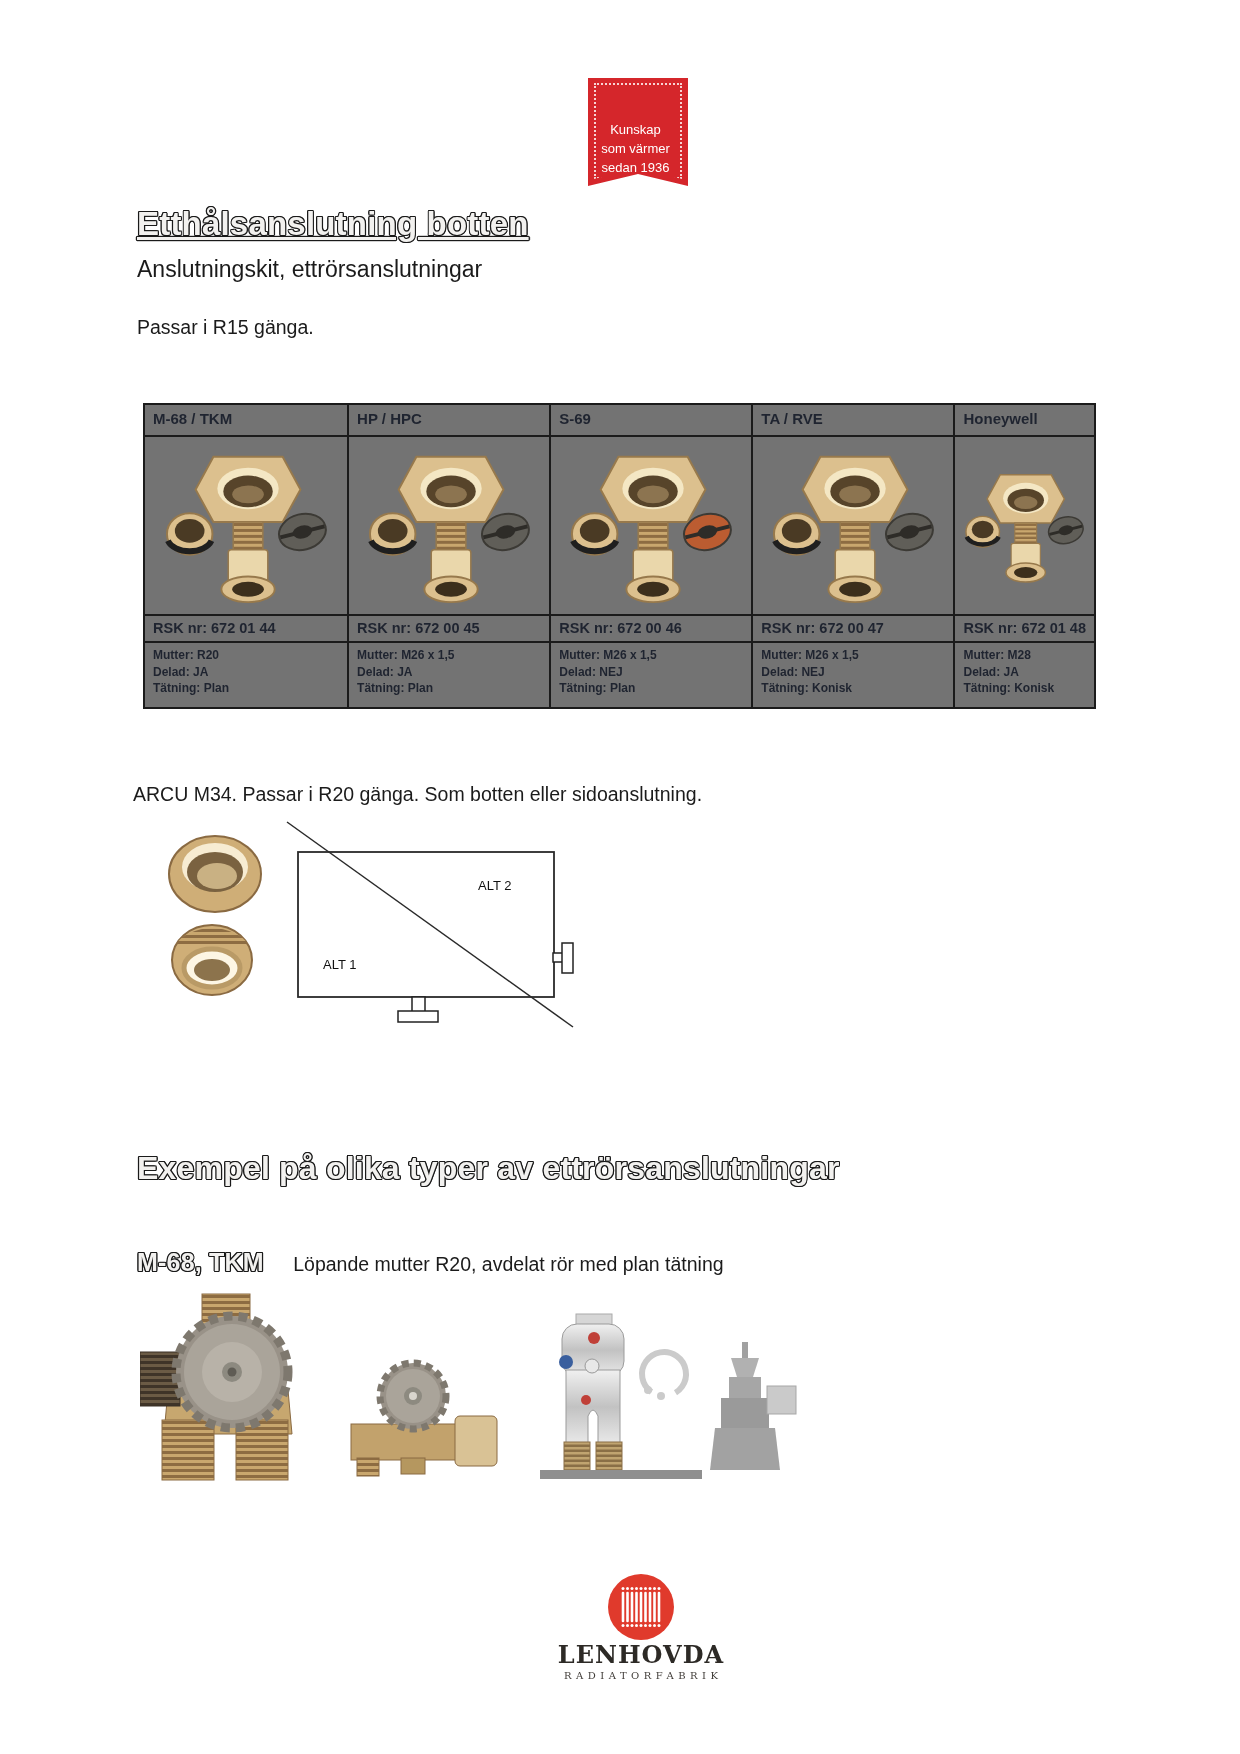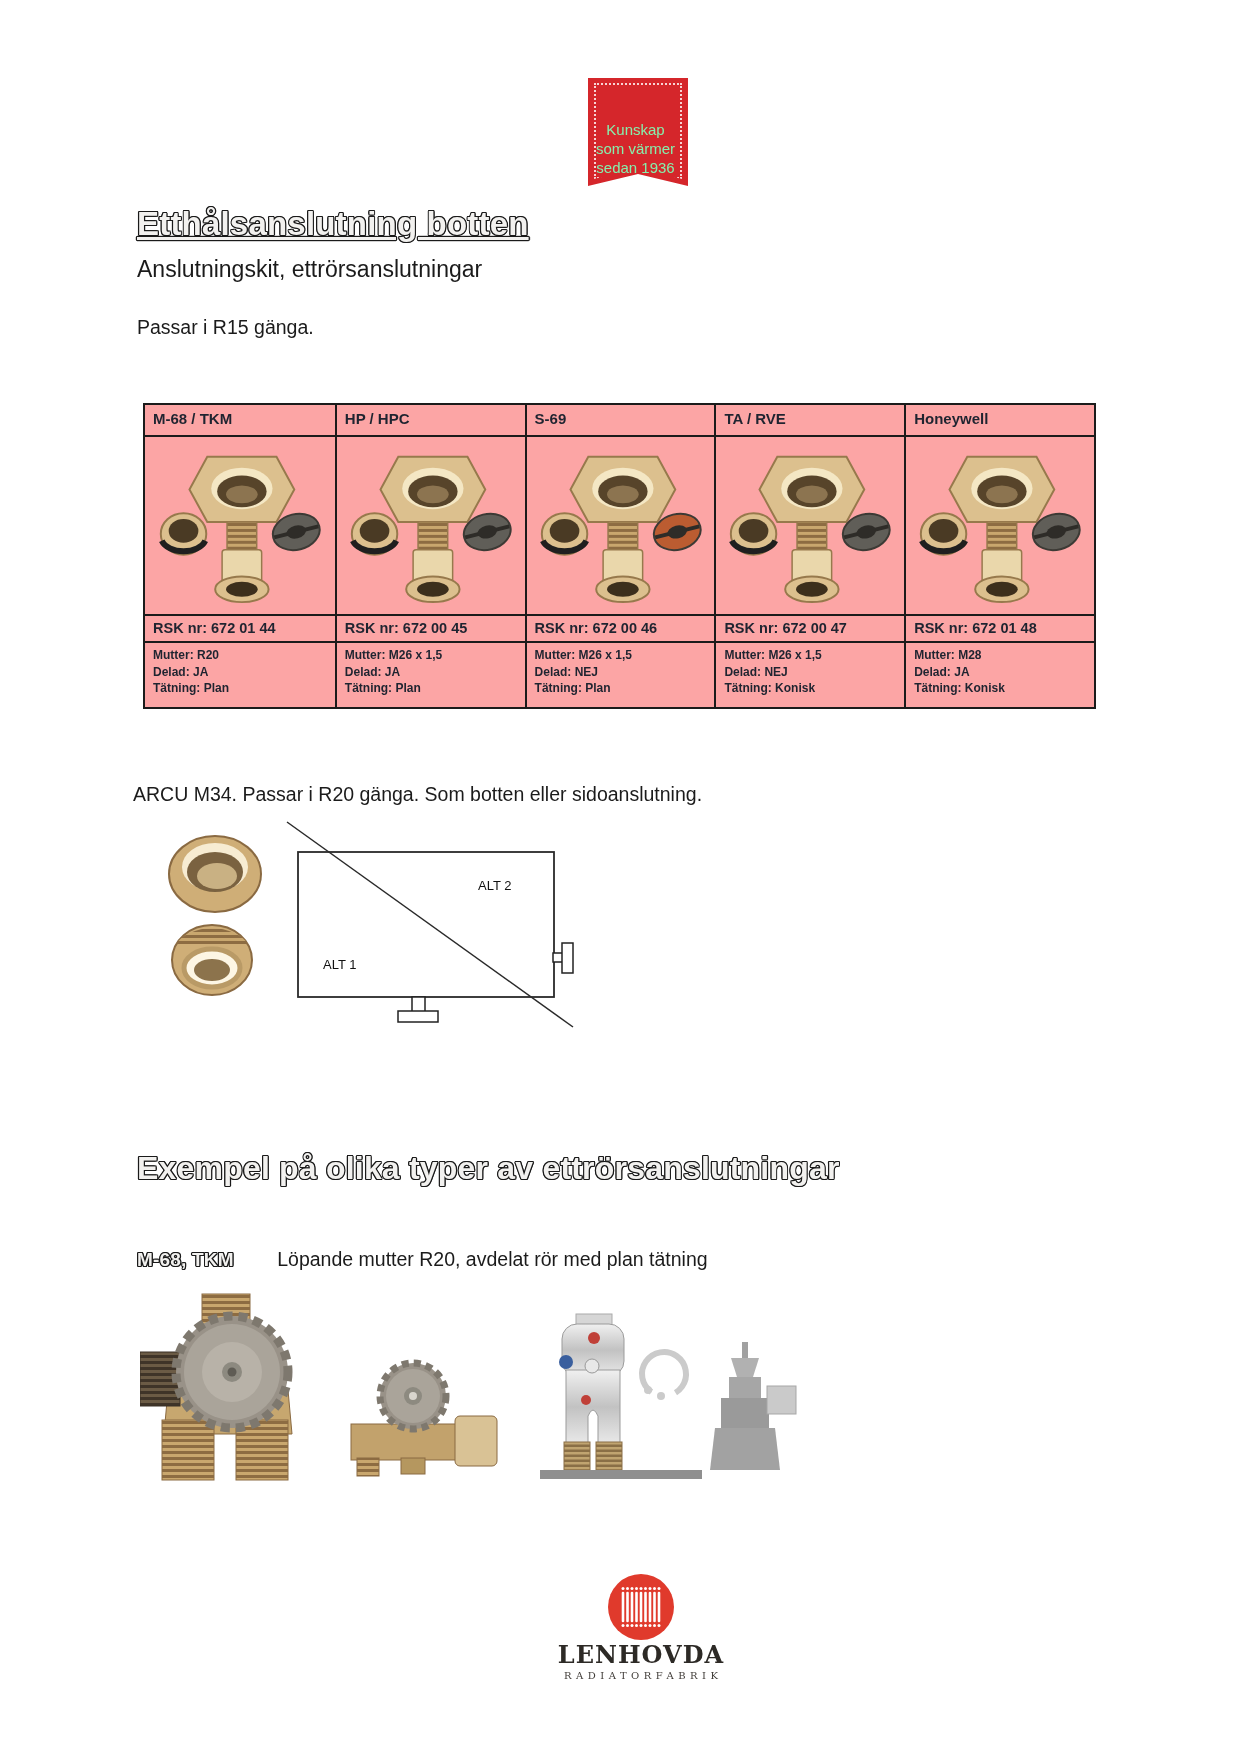--- a/index.html
+++ b/index.html
@@ -13,41 +13,41 @@
     background:#d5262b;
     clip-path:polygon(0 0, 100% 0, 100% 100%, 50% 89%, 0 100%);
   }
   #ribbon::before {
     content:""; position:absolute; inset:5px 6px 7px 6px;
     border:2px dotted rgba(255,255,255,.8);
     clip-path:polygon(0 0, 100% 0, 100% 100%, 50% 88%, 0 100%);
   }
   #ribbon .rtxt {
     position:absolute; left:0; right:5px; top:42px; text-align:center;
-    color:#86efac; font-size:15px; line-height:19px;
+    color:#ffffff; font-size:13px; line-height:19px;
   }
   
   .hollow {
     font-weight:700; color:#f2f1ef; letter-spacing:.2px;
     text-shadow:-1.2px 0 #1a1a1a, 1.2px 0 #1a1a1a, 0 -1.2px #1a1a1a, 0 1.2px #1a1a1a,
                 -.9px -.9px #1a1a1a, .9px -.9px #1a1a1a, -.9px .9px #1a1a1a, .9px .9px #1a1a1a;
   }
   #title    { position:absolute; left:137px; top:205px; font-size:33px;text-decoration:underline; }
   #subtitle { position:absolute; left:137px; top:256px; font-size:23px;text-align:center; }
   #intro    { position:absolute; left:137px; top:316px; font-size:19.5px; }
   #arcu-text{ position:absolute; left:133px; top:783px; font-size:19.5px; }
   #ex-title { position:absolute; left:137px; top:1150px; font-size:32px; }
   #item-line{ position:absolute; left:137px; top:1248px; font-size:19.5px; }
-  #item-line .code { font-size:19px; margin-right:38px; }
+  #item-line .code { font-size:25px; margin-right:24px; }
   
   #spec-table {
     position:absolute; left:143px; top:403px; width:949px;
-    display:grid; grid-template-columns:repeat(5,1fr);
+    display:grid; grid-template-columns:repeat(4,1fr);
     grid-template-rows:30px 179px 27px 66px; grid-auto-flow:column;
-    border:2px solid #1b1b1b; background:#fca5a5; color:#1f2430;
+    border:2px solid #1b1b1b; background:#737373; color:#1f2430;
   }
   .cell { border-left:2px solid #1b1b1b; border-top:2px solid #1b1b1b; box-sizing:border-box; overflow:hidden; }
   .fc   { border-left:none; }
   .hdr  { border-top:none; padding:5px 8px 0; font-size:15px; font-weight:600; }
   .timg { position:relative; }
   .timg svg { position:absolute; inset:0; width:100%; height:100%; }
   .trsk { padding:4px 8px 0; font-size:14.5px; font-weight:600; white-space:nowrap; }
   .trsk .num { font-weight:700; }
   .tdet { padding:4px 8px 0; font-size:12px; font-weight:600; line-height:1.38; }
   .tdet .lbl { font-weight:700; }

